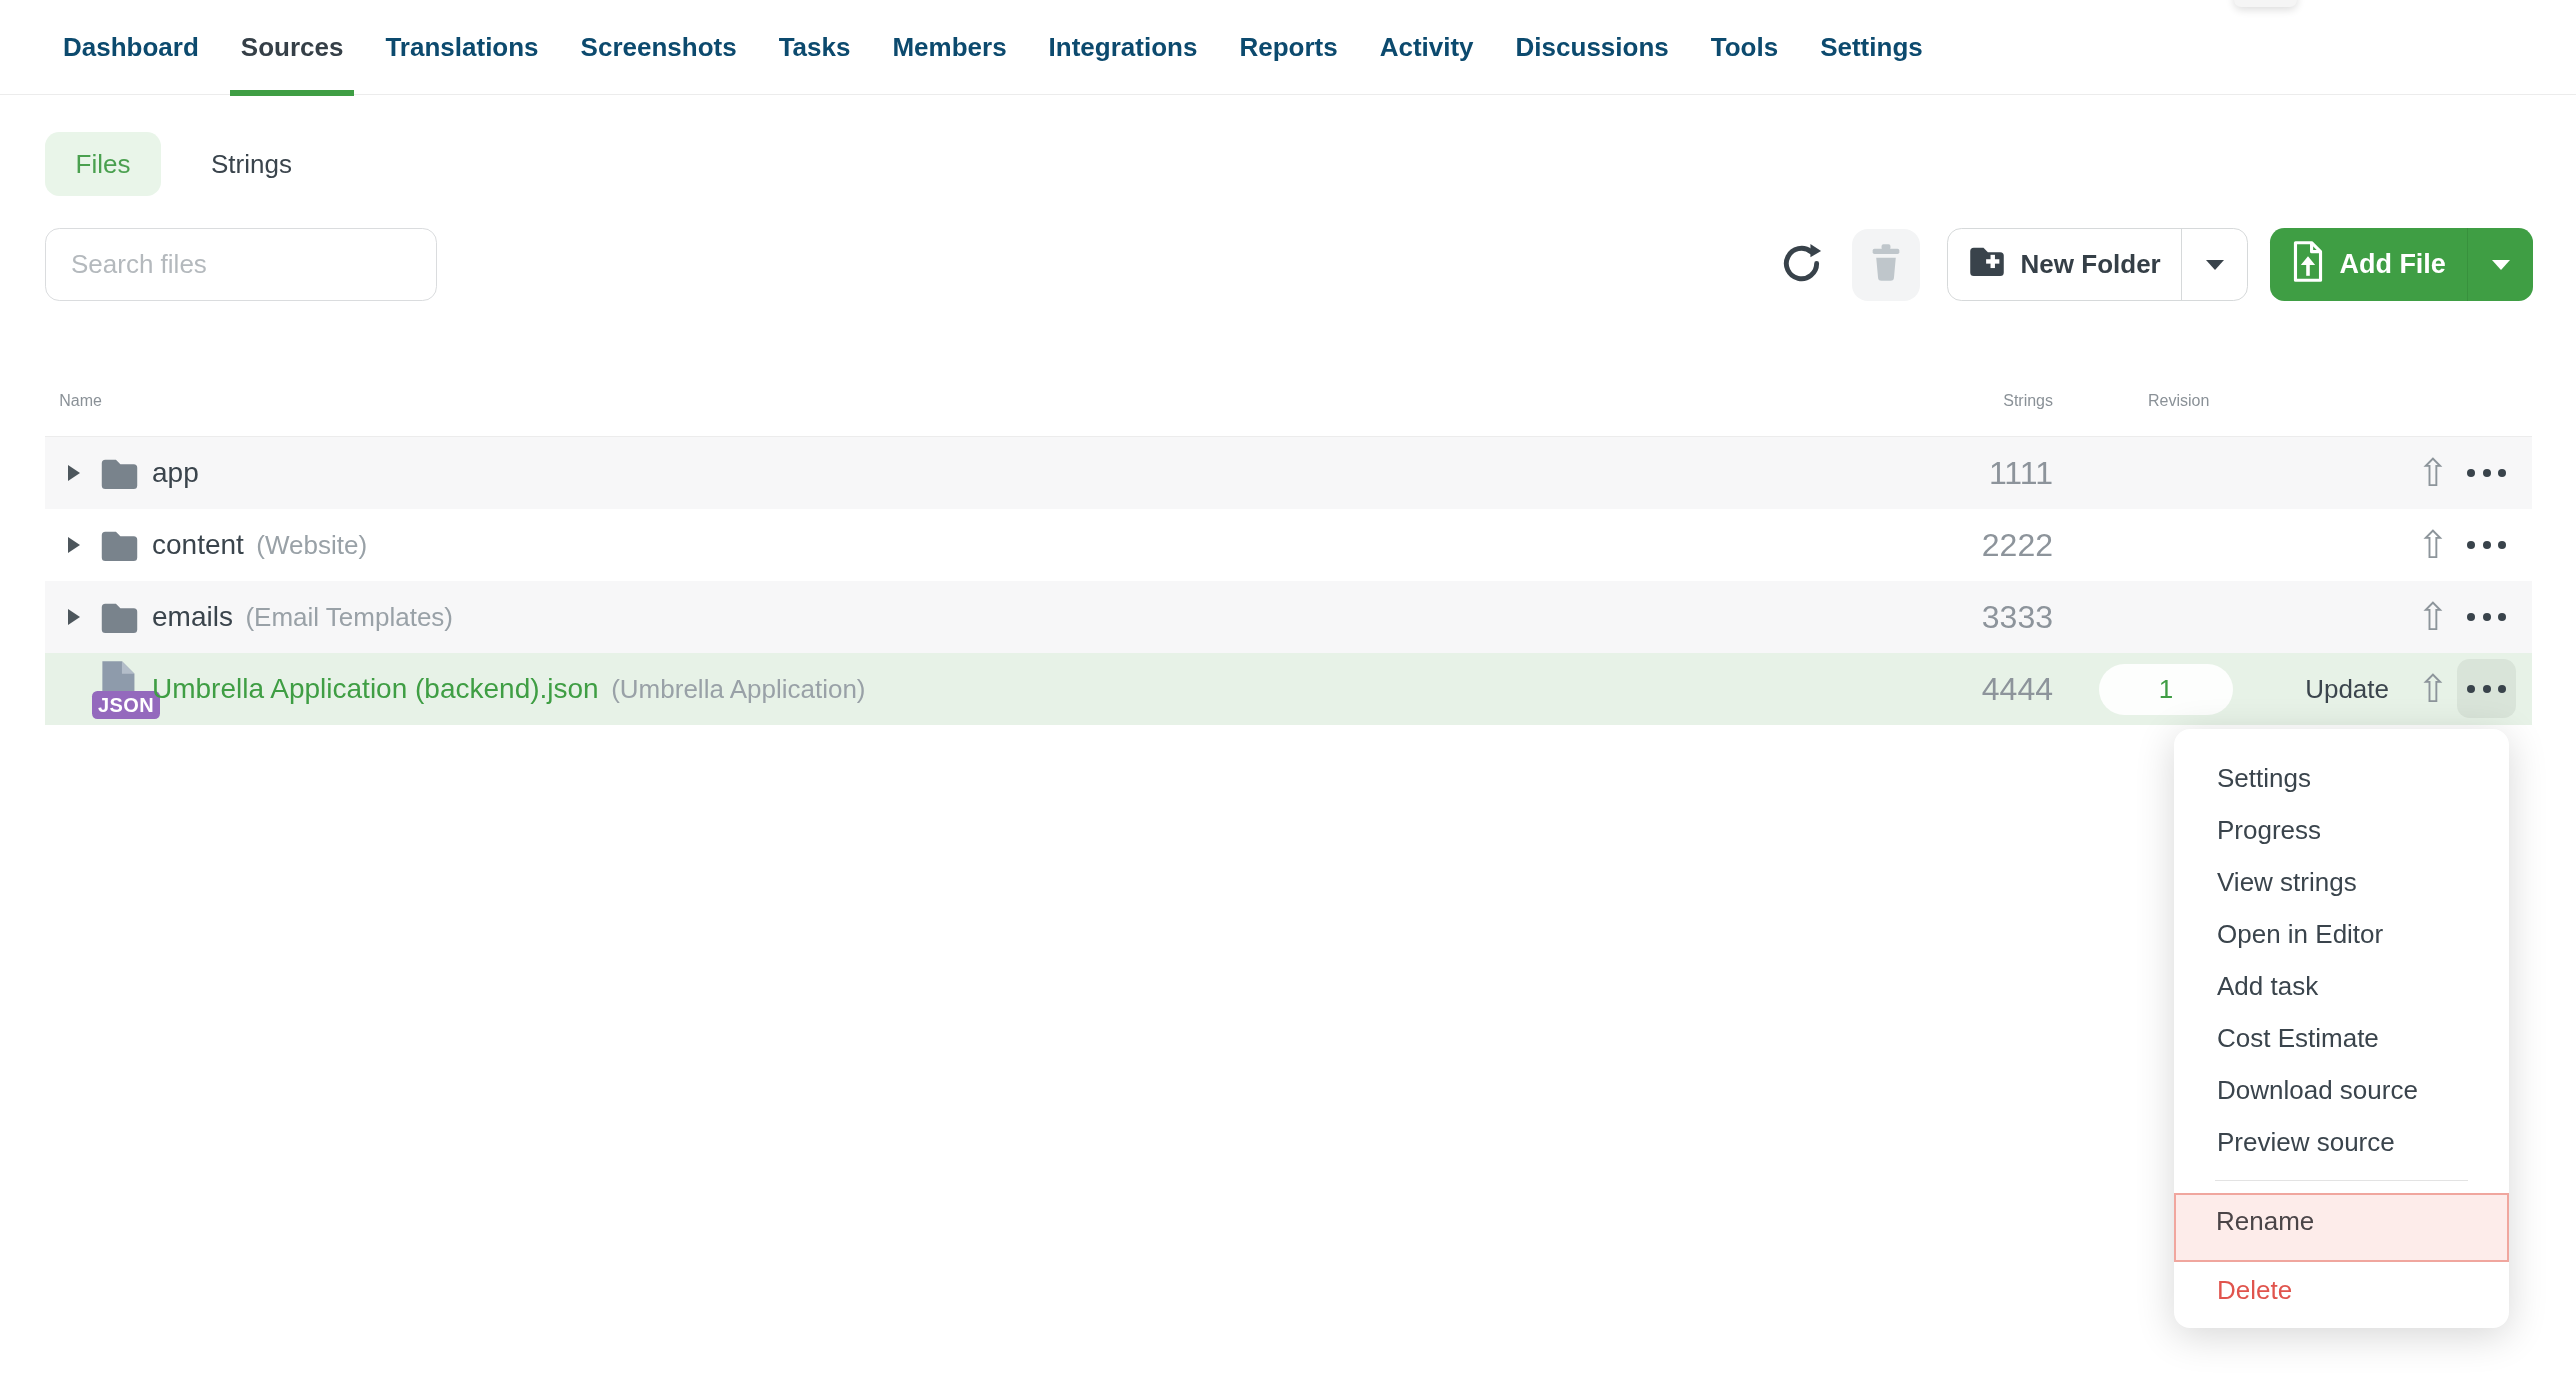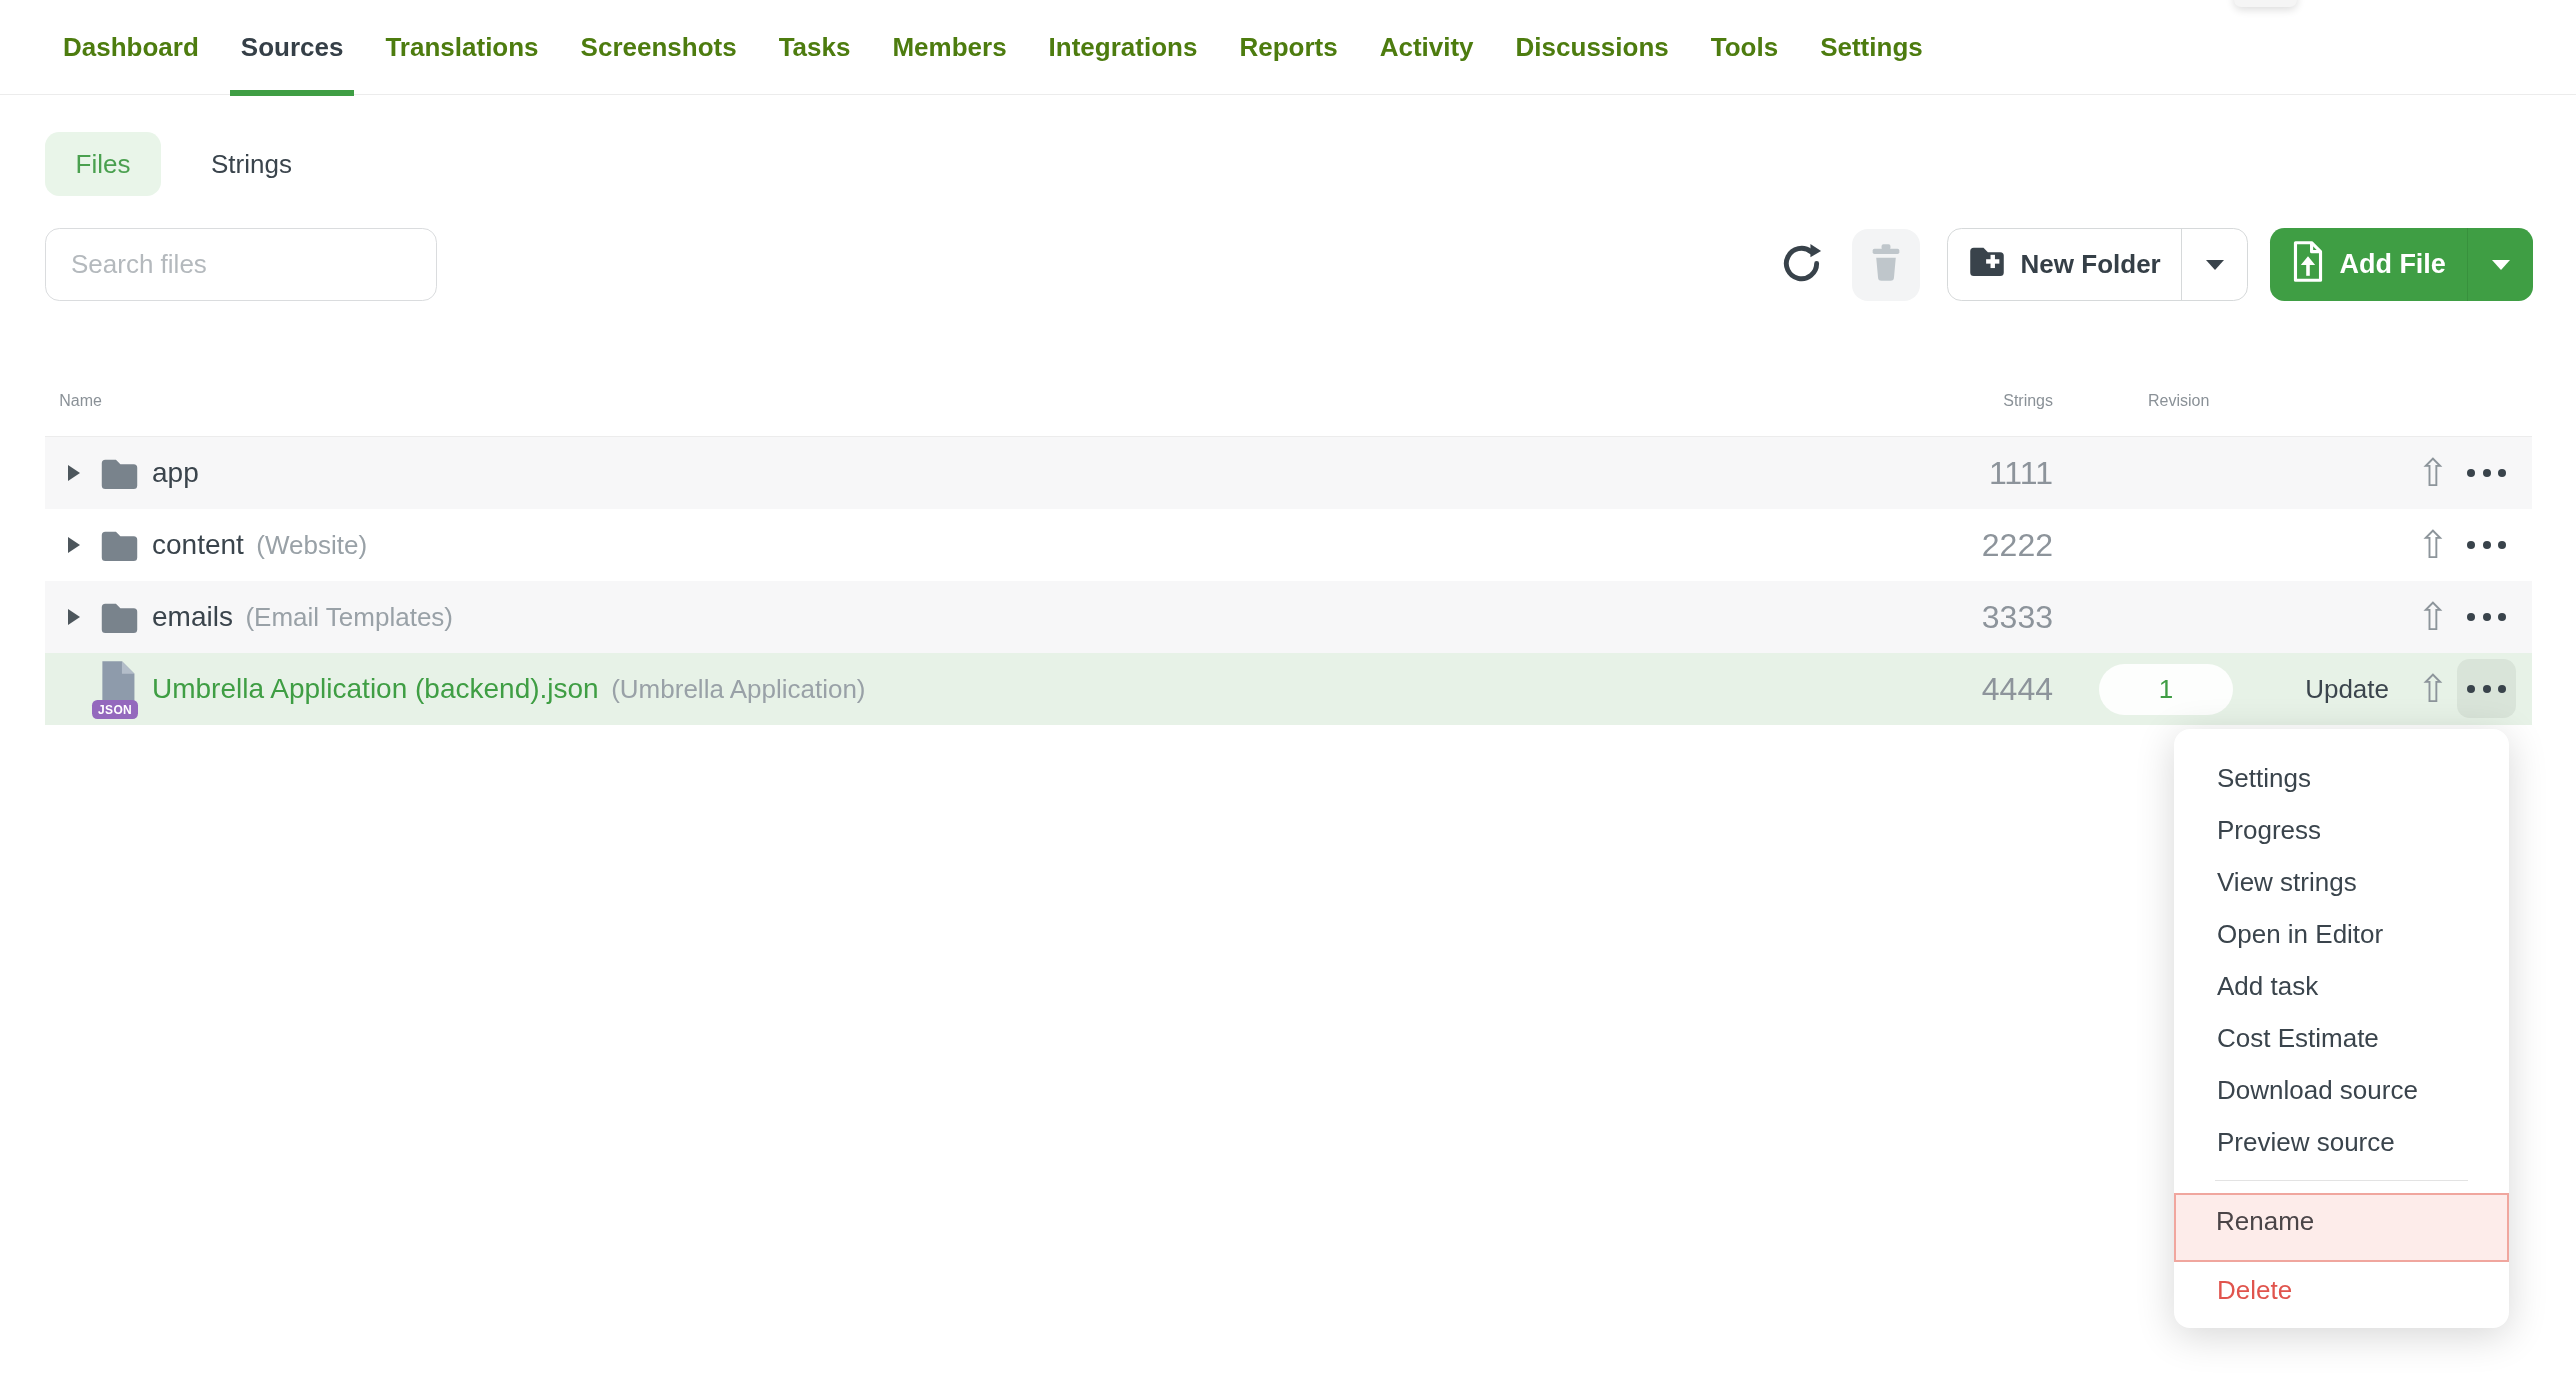--- a/index.html
+++ b/index.html
@@ -17,21 +17,21 @@
     box-shadow:0 2.7px 9px rgba(0,0,0,.14);
   }
 
   
   .nav {
     position:absolute; top:0; left:0; right:0; height:95px;
     border-bottom:1.8px solid #ececec;
     display:flex; align-items:center; padding-left:63px; gap:42px;
   }
   .nav-item {
-    position:relative; font-size:26px; font-weight:600; color:#4d7c0f;
+    position:relative; font-size:26px; font-weight:600; color:#0c4a6e;
     height:95px; display:flex; align-items:center; cursor:pointer;
     white-space:nowrap;
   }
   .nav-item.active { color:#353f47; }
   .nav-item.active::after {
     content:""; position:absolute; left:-10.7px; right:-10.7px; bottom:-1.8px;
     height:6.3px; background:#3f9e44;
   }
 
   
@@ -94,21 +94,21 @@
   .row.selected { background:#e7f2e7; }
 
   .caret-exp {
     position:absolute; left:23px; top:28px; width:0; height:0; cursor:pointer;
     border-left:12.5px solid #4d565c; border-top:8px solid transparent; border-bottom:8px solid transparent;
   }
   .icon-folder { position:absolute; left:55px; top:19.7px; }
   .file-icon { position:absolute; left:52px; top:7.2px; width:52px; height:59px; }
   .json-badge {
     position:absolute; left:-5.4px; bottom:0; background:#9469bd; color:#fff;
-    font-size:12px; font-weight:700; padding:2.7px 6.3px; border-radius:5.4px; letter-spacing:0.4px;
+    font-size:20px; font-weight:700; padding:2.7px 6.3px; border-radius:5.4px; letter-spacing:0.4px;
   }
   .namewrap { position:absolute; left:107px; top:0; height:72px; display:flex; align-items:center; gap:12.5px; }
   .rname { font-size:28px; color:#3a444c; cursor:pointer; white-space:nowrap; }
   .rname.link { color:#3f9e44; }
   .rnote { font-size:26px; color:#99a1a7; white-space:nowrap; }
   .rstrings { position:absolute; right:479px; top:0; line-height:72px; font-size:32px; color:#8d949b; }
   .pill {
     position:absolute; left:2054px; top:10.7px; width:134px; height:51px;
     background:#fdfefd; border-radius:26px; display:flex; align-items:center; justify-content:center;
     font-size:26px; color:#3f9d44;

